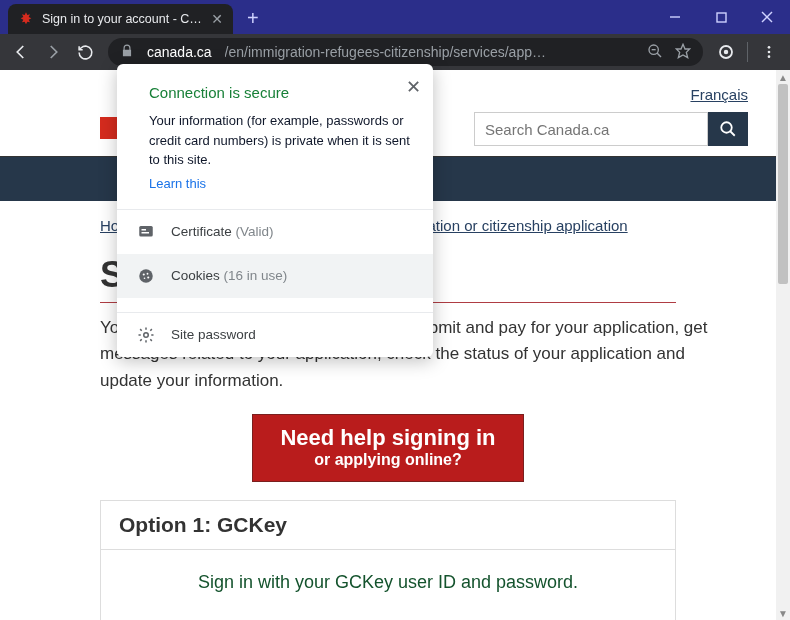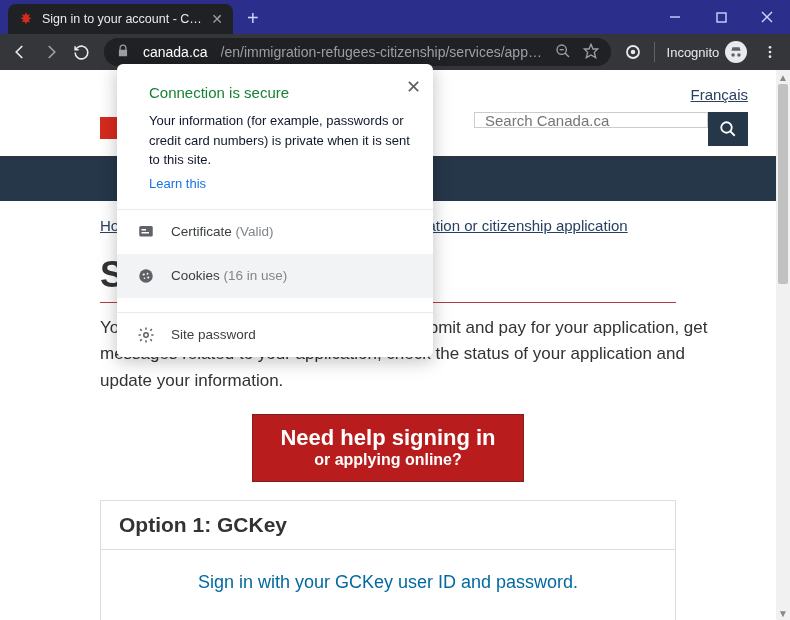--- a/index.html
+++ b/index.html
@@ -32,21 +32,21 @@
   .viewport { position:absolute; top:70px; left:0; right:14px; bottom:0; background:#fff; overflow:hidden; }
   .scrollbar { position:absolute; top:70px; right:0; width:14px; bottom:0; background:#f1f1f1; }
   .scrollbar .thumb { position:absolute; top:14px; left:2px; right:2px; height:200px; background:#c1c1c1; border-radius:2px; }
   .scrollbar .arr { position:absolute; left:0; right:0; height:14px; display:flex; align-items:center; justify-content:center; color:#888; font-size:10px; }
 
   .page { padding: 0 0 0 0; color:#333; }
   .lang { text-align:right; padding:16px 28px 0 0; }
   .lang a { color:#284162; text-decoration:underline; font-size:15px; }
 
   .searchrow { display:flex; justify-content:flex-end; padding:8px 28px 10px 0; }
-  .searchrow input { width:234px; height:16px; border:1px solid #ccc; padding:0 10px; font-size:15px; }
+  .searchrow input { width:234px; height:34px; border:1px solid #ccc; padding:0 10px; font-size:15px; }
   .searchrow button { width:40px; height:34px; background:#26374a; border:none; display:flex; align-items:center; justify-content:center; }
 
   .flag { position:absolute; left:100px; top:47px; width:20px; height:22px; background:#d52b1e; }
 
   hr.full { border:none; border-top:1px solid #333; margin:0; }
   .menubar { height:44px; background:#26374a; margin:0; }
   .crumb { padding:16px 0 6px 100px; font-size:15px; }
   .crumb a { color:#284162; text-decoration:underline; }
 
   h1.cut { font-size:36px; font-weight:700; padding:14px 0 4px 100px; color:#333; }
@@ -55,21 +55,21 @@
   .intro { padding:0 60px 14px 100px; font-size:17px; line-height:1.55; color:#333; }
   .watermark { position:absolute; left:110px; top:300px; font-size:46px; color:#d9d9d9; letter-spacing:1px; pointer-events:none; font-weight:400; }
 
   .help { margin:6px auto 18px; width:272px; background:#b91c1c; border:1px solid #7a1f1e; color:#fff; text-align:center; padding:10px 14px 12px; }
   .help .l1 { font-size:22px; font-weight:700; }
   .help .l2 { font-size:16px; font-weight:700; }
 
   .panel { margin:0 100px; border:1px solid #ddd; }
   .panel h2 { font-size:21px; font-weight:700; padding:12px 18px; border-bottom:1px solid #ddd; background:#fff; }
   .panel .body { padding:22px 18px 26px; text-align:center; }
-  .panel .body p { font-size:18px; color:#0369a1; margin-bottom:34px; }
+  .panel .body p { font-size:18px; color:#14532d; margin-bottom:34px; }
 
   
   .popover { position:absolute; left:117px; top:64px; width:316px; background:#fff; border-radius:6px; box-shadow:0 4px 18px rgba(0,0,0,.25); z-index:50; font-size:13px; color:#3c4043; }
   .popover .hdr { padding:20px 20px 4px;margin-left:12px; }
   .popover .hdr h3 { color:#188038; font-size:15px; font-weight:400; margin-bottom:10px; }
   .popover .hdr p { color:#0f172a; line-height:1.5; margin-bottom:6px; }
   .popover .hdr a { color:#1a73e8; text-decoration:none; }
   .popover .close { position:absolute; top:12px; right:12px; font-size:18px; color:#5f6368; cursor:pointer; }
   .popover hr { border:none; border-top:1px solid #e8eaed; margin:14px 0 0; }
   .prow { display:flex; align-items:center; gap:16px; padding:13px 20px; font-size:13.5px; }
@@ -145,28 +145,20 @@
     </span>
   </div>
 
   <div class="tbtn active">
       <svg width="18" height="18" viewBox="0 0 24 24">
         <circle cx="12" cy="12" r="8" fill="none" stroke="currentColor" stroke-width="2.4"></circle>
         <circle cx="12" cy="12" r="3" fill="currentColor"></circle>
       </svg>
     </div>
   <div class="divider"></div>
-  <div class="incog">
-    <span>Incognito</span>
-    <span class="incog-badge">
-        <svg width="14" height="14" viewBox="0 0 24 24" fill="#5f6368">
-          <path d="M4 10h16l-2-6H6zM7 14a3 3 0 100 6 3 3 0 000-6zm10 0a3 3 0 100 6 3 3 0 000-6zm-7 3h4"></path>
-        </svg>
-      </span>
-  </div>
   <div class="tbtn active">
       <svg width="16" height="16" viewBox="0 0 24 24" fill="currentColor">
         <circle cx="12" cy="5" r="2"></circle>
         <circle cx="12" cy="12" r="2"></circle>
         <circle cx="12" cy="19" r="2"></circle>
       </svg>
     </div>
 </div>
 
 <div class="scrollbar">

